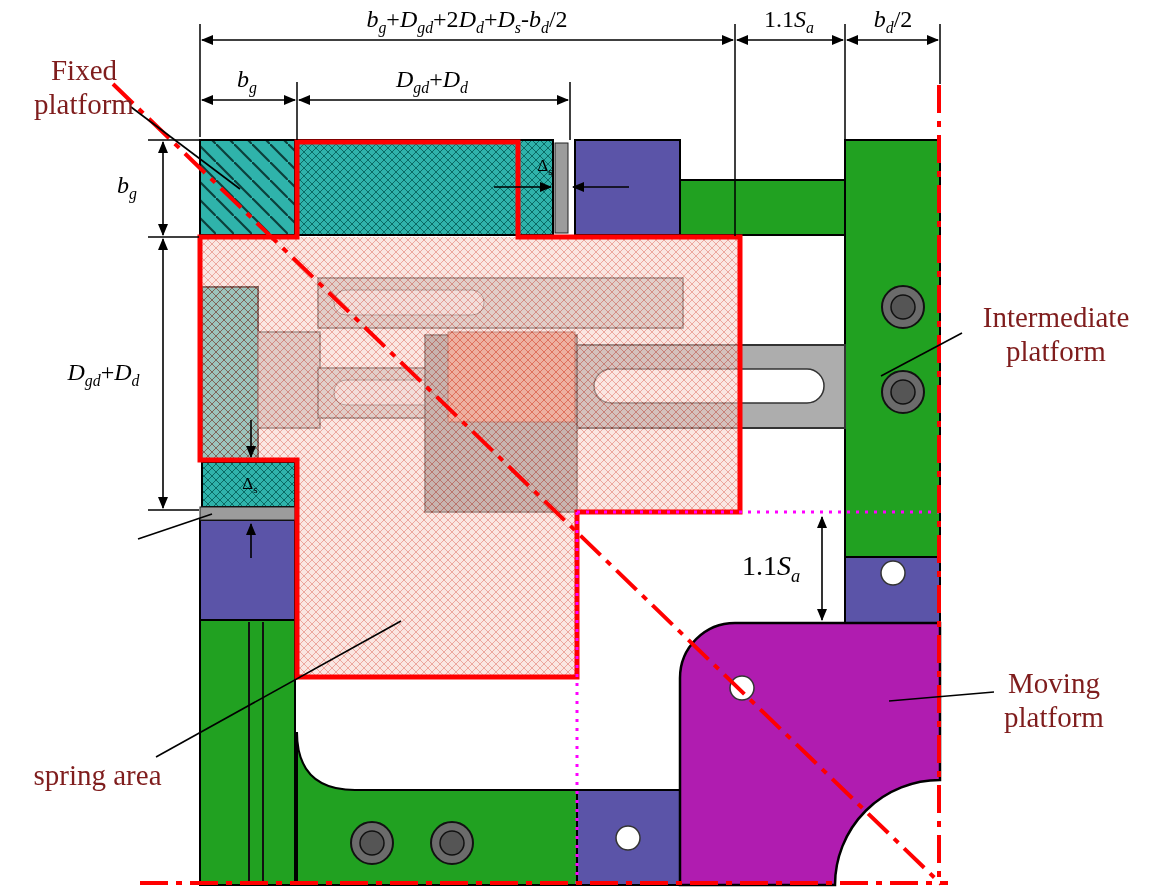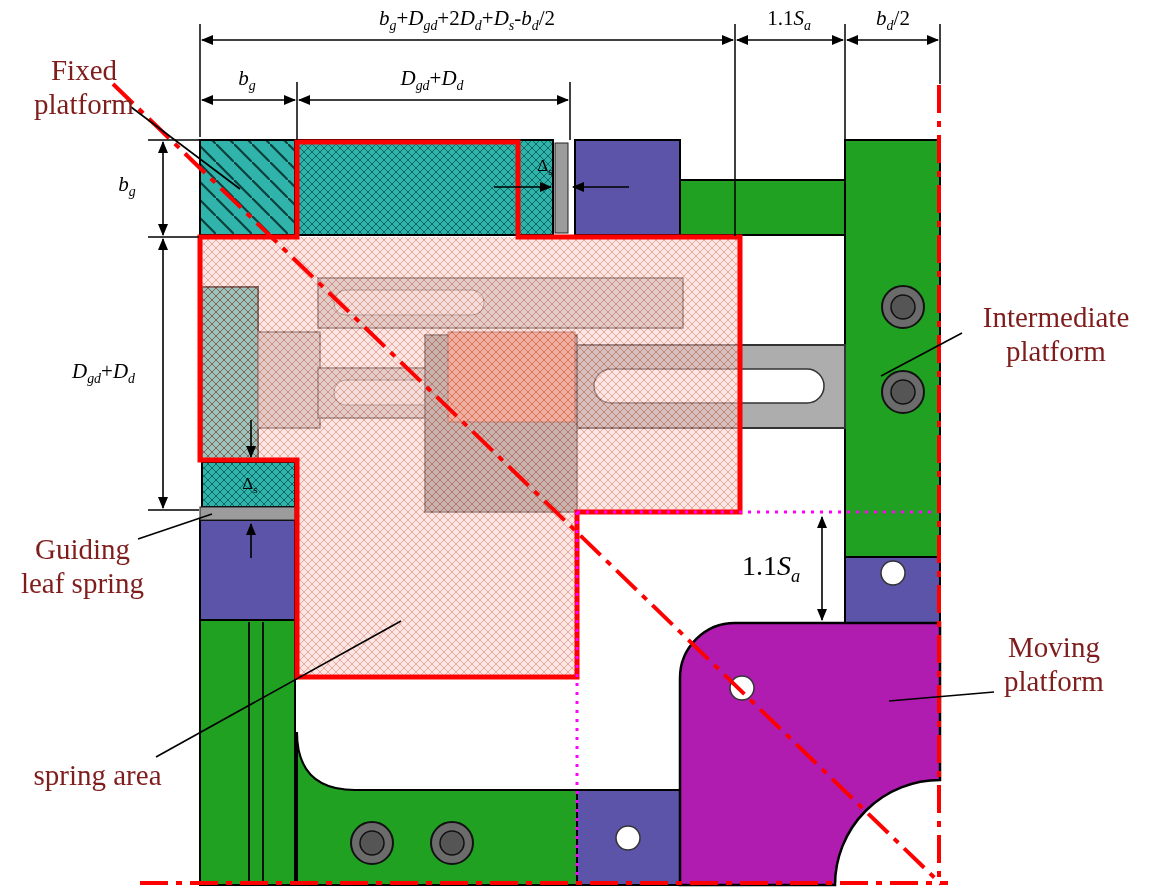--- a/index.html
+++ b/index.html
@@ -1,21 +1,21 @@
 <!DOCTYPE html>
 <html><head>
 <meta charset="utf-8">
 <style>
   html,body{margin:0;padding:0;background:#fff}
   #stage{position:relative;width:1154px;height:895px;background:#fff;overflow:hidden;
          font-family:"Liberation Serif",serif;color:#000}
   #stage svg{position:absolute;left:0;top:0}
   .lbl{position:absolute;text-align:center;font-size:29px;line-height:34px;color:#7f1d1d}
   .lbl .ln{display:block}
-  .math{position:absolute;text-align:center;font-size:21px;color:#000;white-space:nowrap}
+  .math{position:absolute;text-align:center;font-size:24px;color:#000;white-space:nowrap}
   .math .it{font-style:italic}
   .math sub{font-size:0.66em;line-height:0}
   .f25{font-size:17px}
   .f28{font-size:28px}
 </style>
 </head>
 <body>
 
 <div id="stage">
 
@@ -159,28 +159,24 @@
 </svg>
 
 <div class="lbl" style="left:4px;top:53px;width:160px">
   <span class="ln">Fixed</span>
   <span class="ln">platform</span>
 </div>
 <div class="lbl" style="left:956px;top:300px;width:200px">
   <span class="ln">Intermediate</span>
   <span class="ln">platform</span>
 </div>
-<div class="lbl" style="left:0px;top:532px;width:165px">
-  <span class="ln">Guiding</span>
-  <span class="ln">leaf spring</span>
-</div>
 <div class="lbl" style="left:10px;top:758px;width:175px">
   <span class="ln">spring area</span>
 </div>
-<div class="lbl" style="left:969px;top:630px;width:170px">
+<div class="lbl" style="left:969px;top:666px;width:170px">
   <span class="ln">Moving</span>
   <span class="ln">platform</span>
 </div>
 
 <div class="math" style="left:197px;top:6px;width:540px"><span class="it">b</span><sub class="it">g</sub><span>+</span><span class="it">D</span><sub class="it">gd</sub><span>+2</span><span class="it">D</span><sub class="it">d</sub><span>+</span><span class="it">D</span><sub class="it">s</sub><span>-</span><span class="it">b</span><sub class="it">d</sub><span>/2</span></div>
 <div class="math" style="left:734px;top:6px;width:110px"><span>1.1</span><span class="it">S</span><sub class="it">a</sub></div>
 <div class="math" style="left:843px;top:6px;width:100px"><span class="it">b</span><sub class="it">d</sub><span>/2</span></div>
 <div class="math" style="left:202px;top:66px;width:90px"><span class="it">b</span><sub class="it">g</sub></div>
 <div class="math" style="left:296px;top:66px;width:272px"><span class="it">D</span><sub class="it">gd</sub><span>+</span><span class="it">D</span><sub class="it">d</sub></div>
 <div class="math" style="left:92px;top:172px;width:70px"><span class="it">b</span><sub class="it">g</sub></div>

